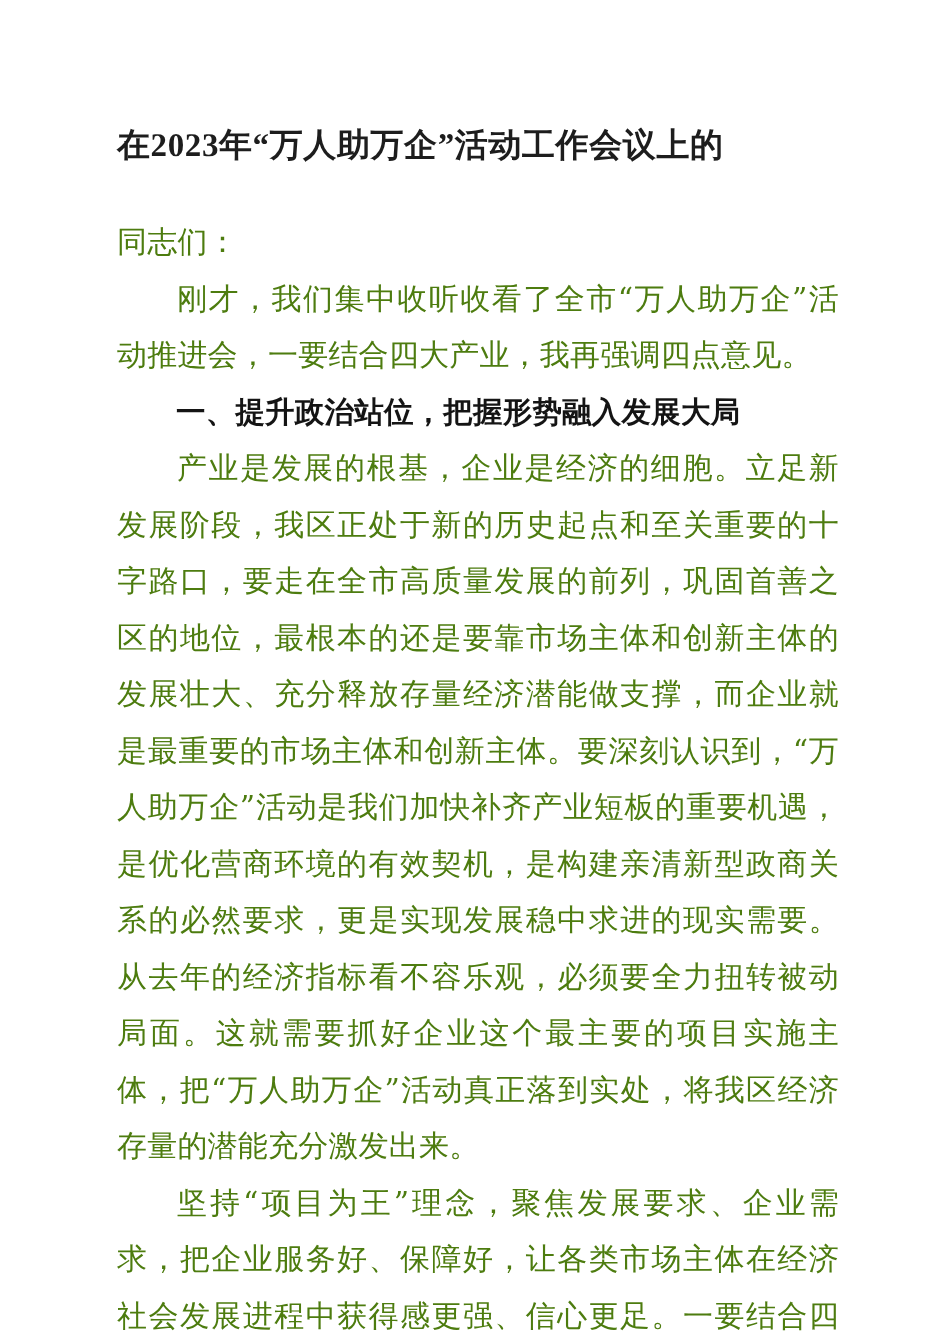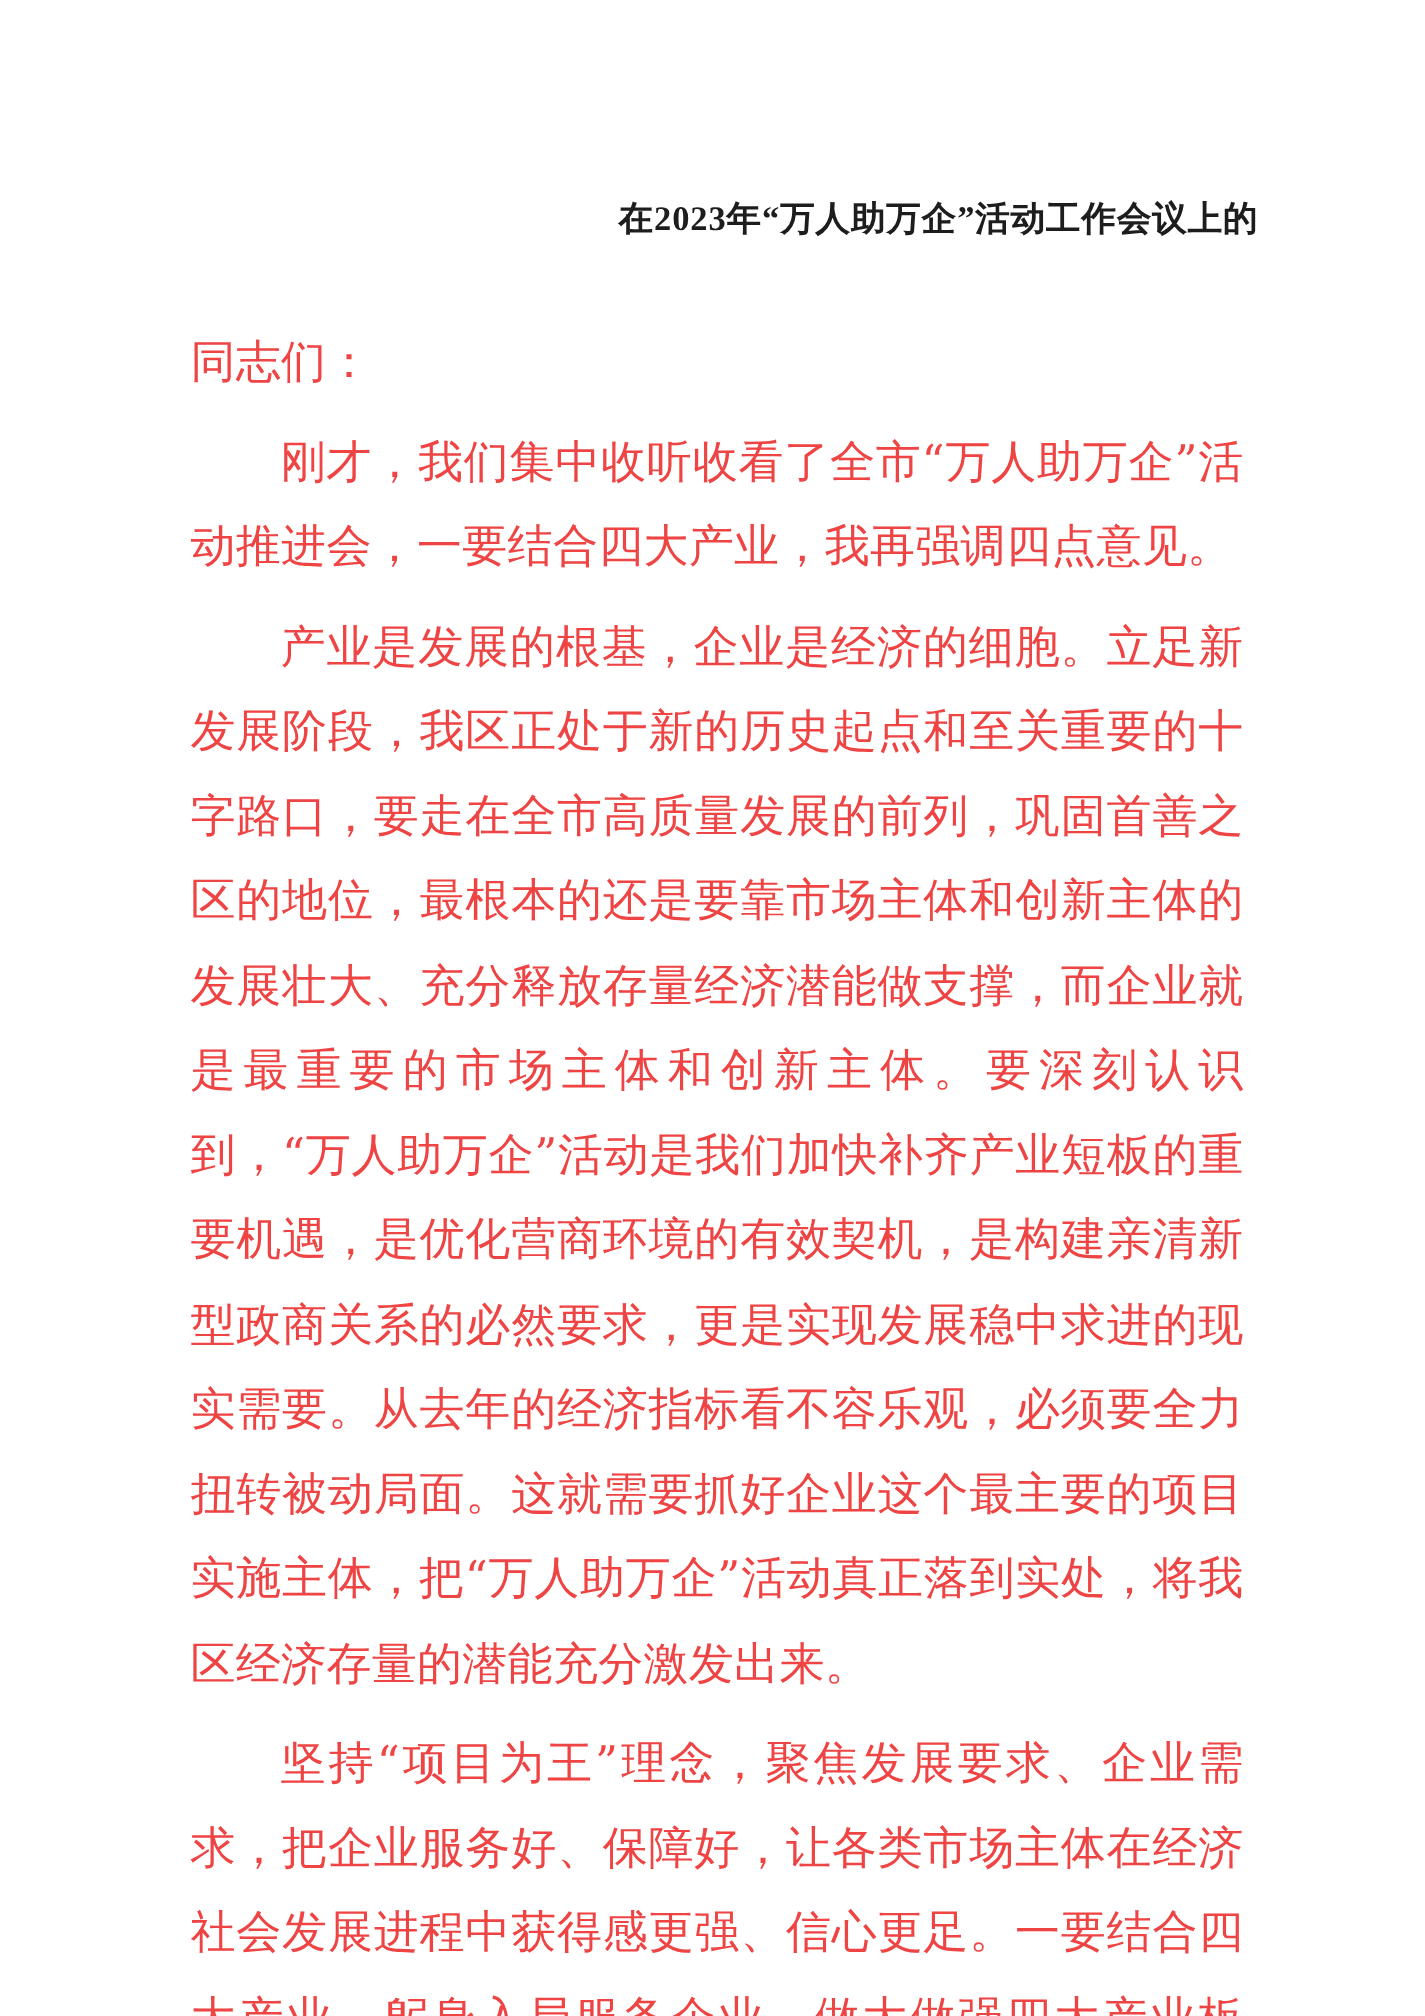--- a/index.html
+++ b/index.html
@@ -21,38 +21,38 @@
   .doc-body {
     position: absolute;
     left: 117px;
     top: 0;
     width: 722px;
   }
   
   .doc-title {
     margin: 0;
     padding: 0;
-    text-align: right;
+    text-align: left;
     font-family: "Liberation Serif", "DejaVu Serif", serif;
     font-weight: bold;
-    font-size: 23px;
+    font-size: 33px;
     line-height: 50px;
     letter-spacing: 0.6px;
     color: #1d1d1d;
     padding-top: 121px;
     text-rendering: geometricPrecision;
   }
   
   .para {
-    margin: 10px;
+    margin: 0;
     padding: 0;
     font-family: "DejaVu Serif", "Liberation Serif", serif;
     font-size: 30px;
     line-height: 56.5px;
-    color: #ef4444;
+    color: #4d7c0f;
     text-align: justify;
     text-justify: inter-character;
     letter-spacing: 0.2px;
     font-weight: 300;
   }
   .para.indent {
     text-indent: 60px;
   }
   .para.salutation {
     text-indent: 0;
@@ -81,20 +81,21 @@
   <div class="doc-body">
 
     <h1 class="doc-title"><span>在2023年“万人助万企”活动工作会议上的</span><br></h1>
 
     <div class="block-salutation">
       <p class="para salutation">同志们：</p>
     </div>
 
     <p class="para indent">刚才，我们集中收听收看了全市“万人助万企”活动推进会，一要结合四大产业，我再强调四点意见。</p>
 
+    <p class="heading">一、提升政治站位，把握形势融入发展大局</p>
 
     <p class="para indent">产业是发展的根基，企业是经济的细胞。立足新发展阶段，我区正处于新的历史起点和至关重要的十字路口，要走在全市高质量发展的前列，巩固首善之区的地位，最根本的还是要靠市场主体和创新主体的发展壮大、充分释放存量经济潜能做支撑，而企业就是最重要的市场主体和创新主体。要深刻认识到，“万人助万企”活动是我们加快补齐产业短板的重要机遇，是优化营商环境的有效契机，是构建亲清新型政商关系的必然要求，更是实现发展稳中求进的现实需要。从去年的经济指标看不容乐观，必须要全力扭转被动局面。这就需要抓好企业这个最主要的项目实施主体，把“万人助万企”活动真正落到实处，将我区经济存量的潜能充分激发出来。</p>
 
 
     <p class="para indent">坚持“项目为王”理念，聚焦发展要求、企业需求，把企业服务好、保障好，让各类市场主体在经济社会发展进程中获得感更强、信心更足。一要结合四大产业，躬身入局服务企业。做大做强四大产业板块，谋篇布局，跑项争资，用高质量的项</p>
 
   </div>
 </div>
 
 </body></html>

